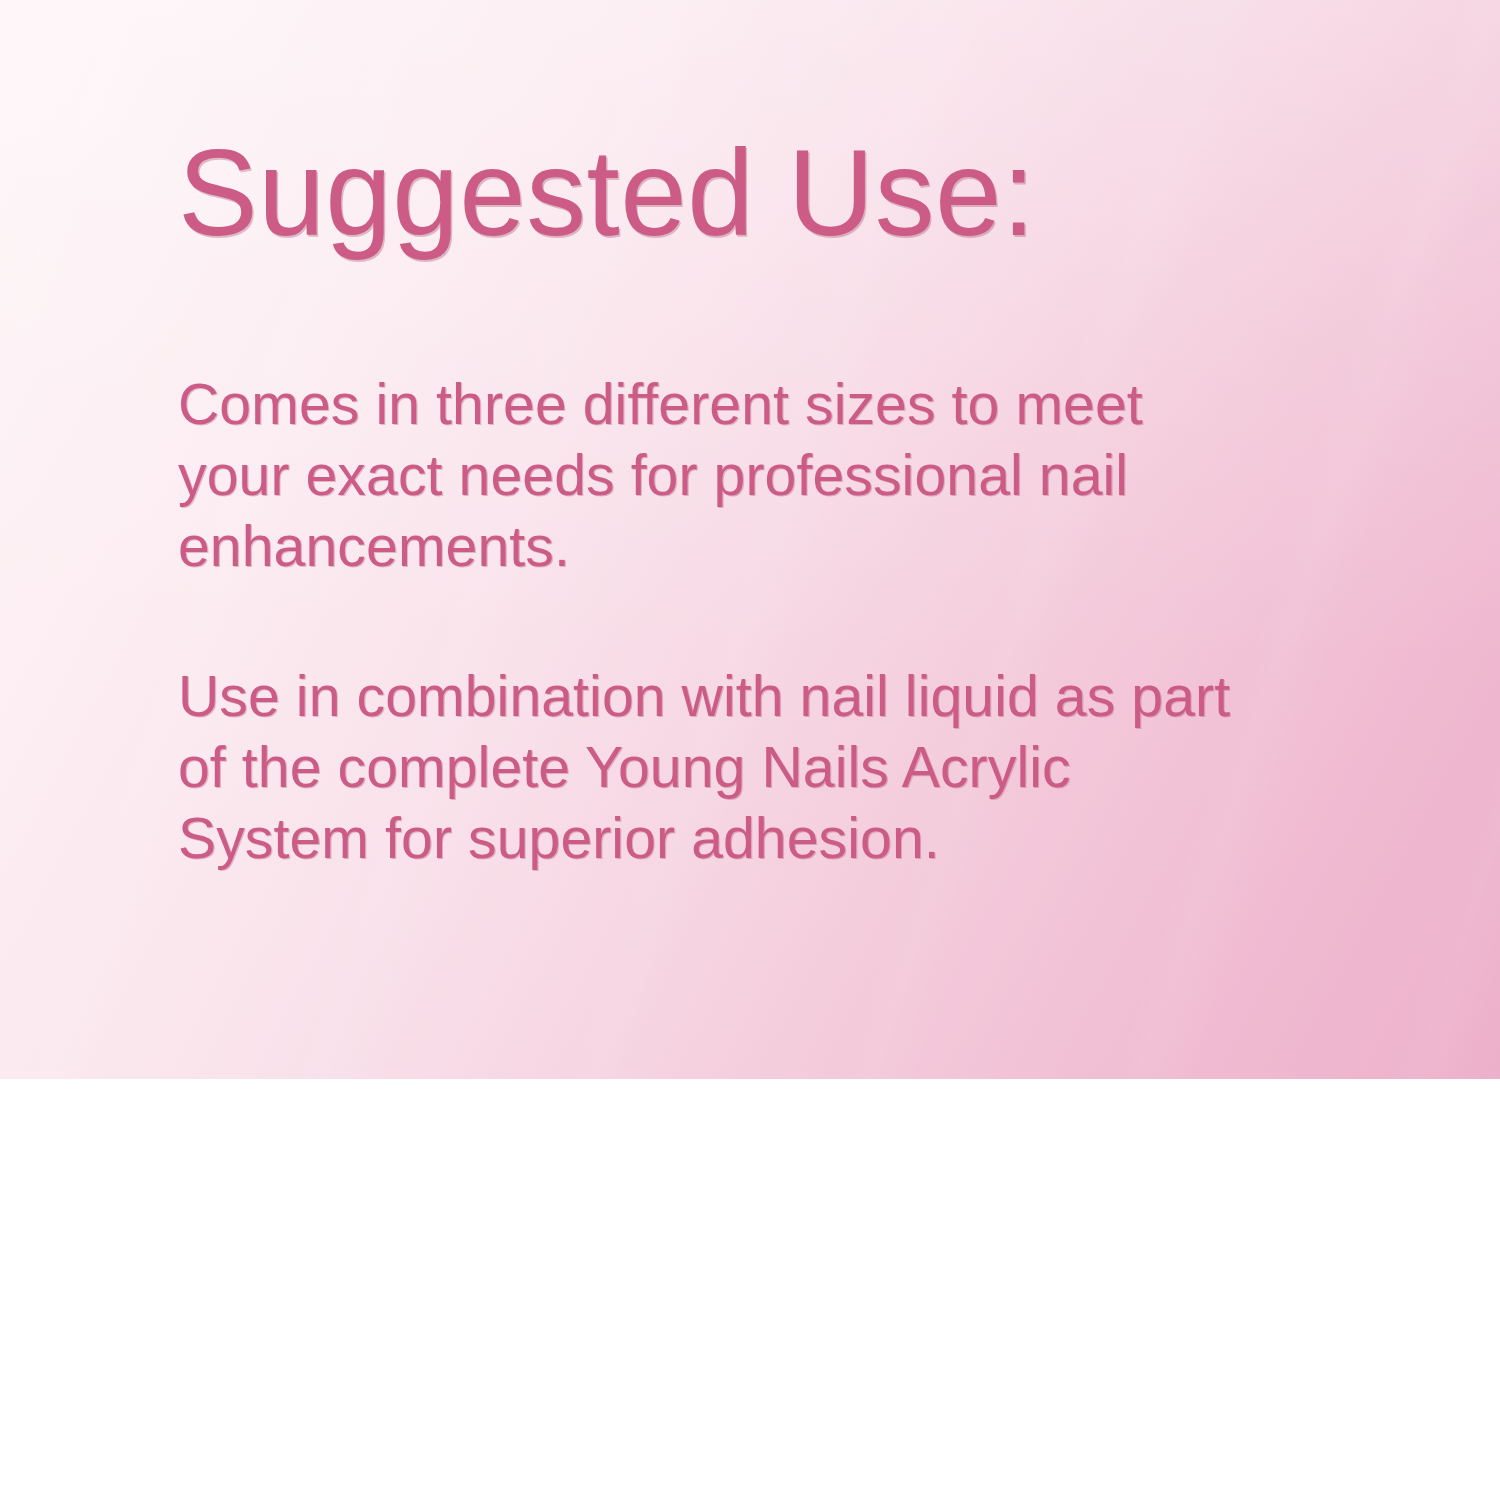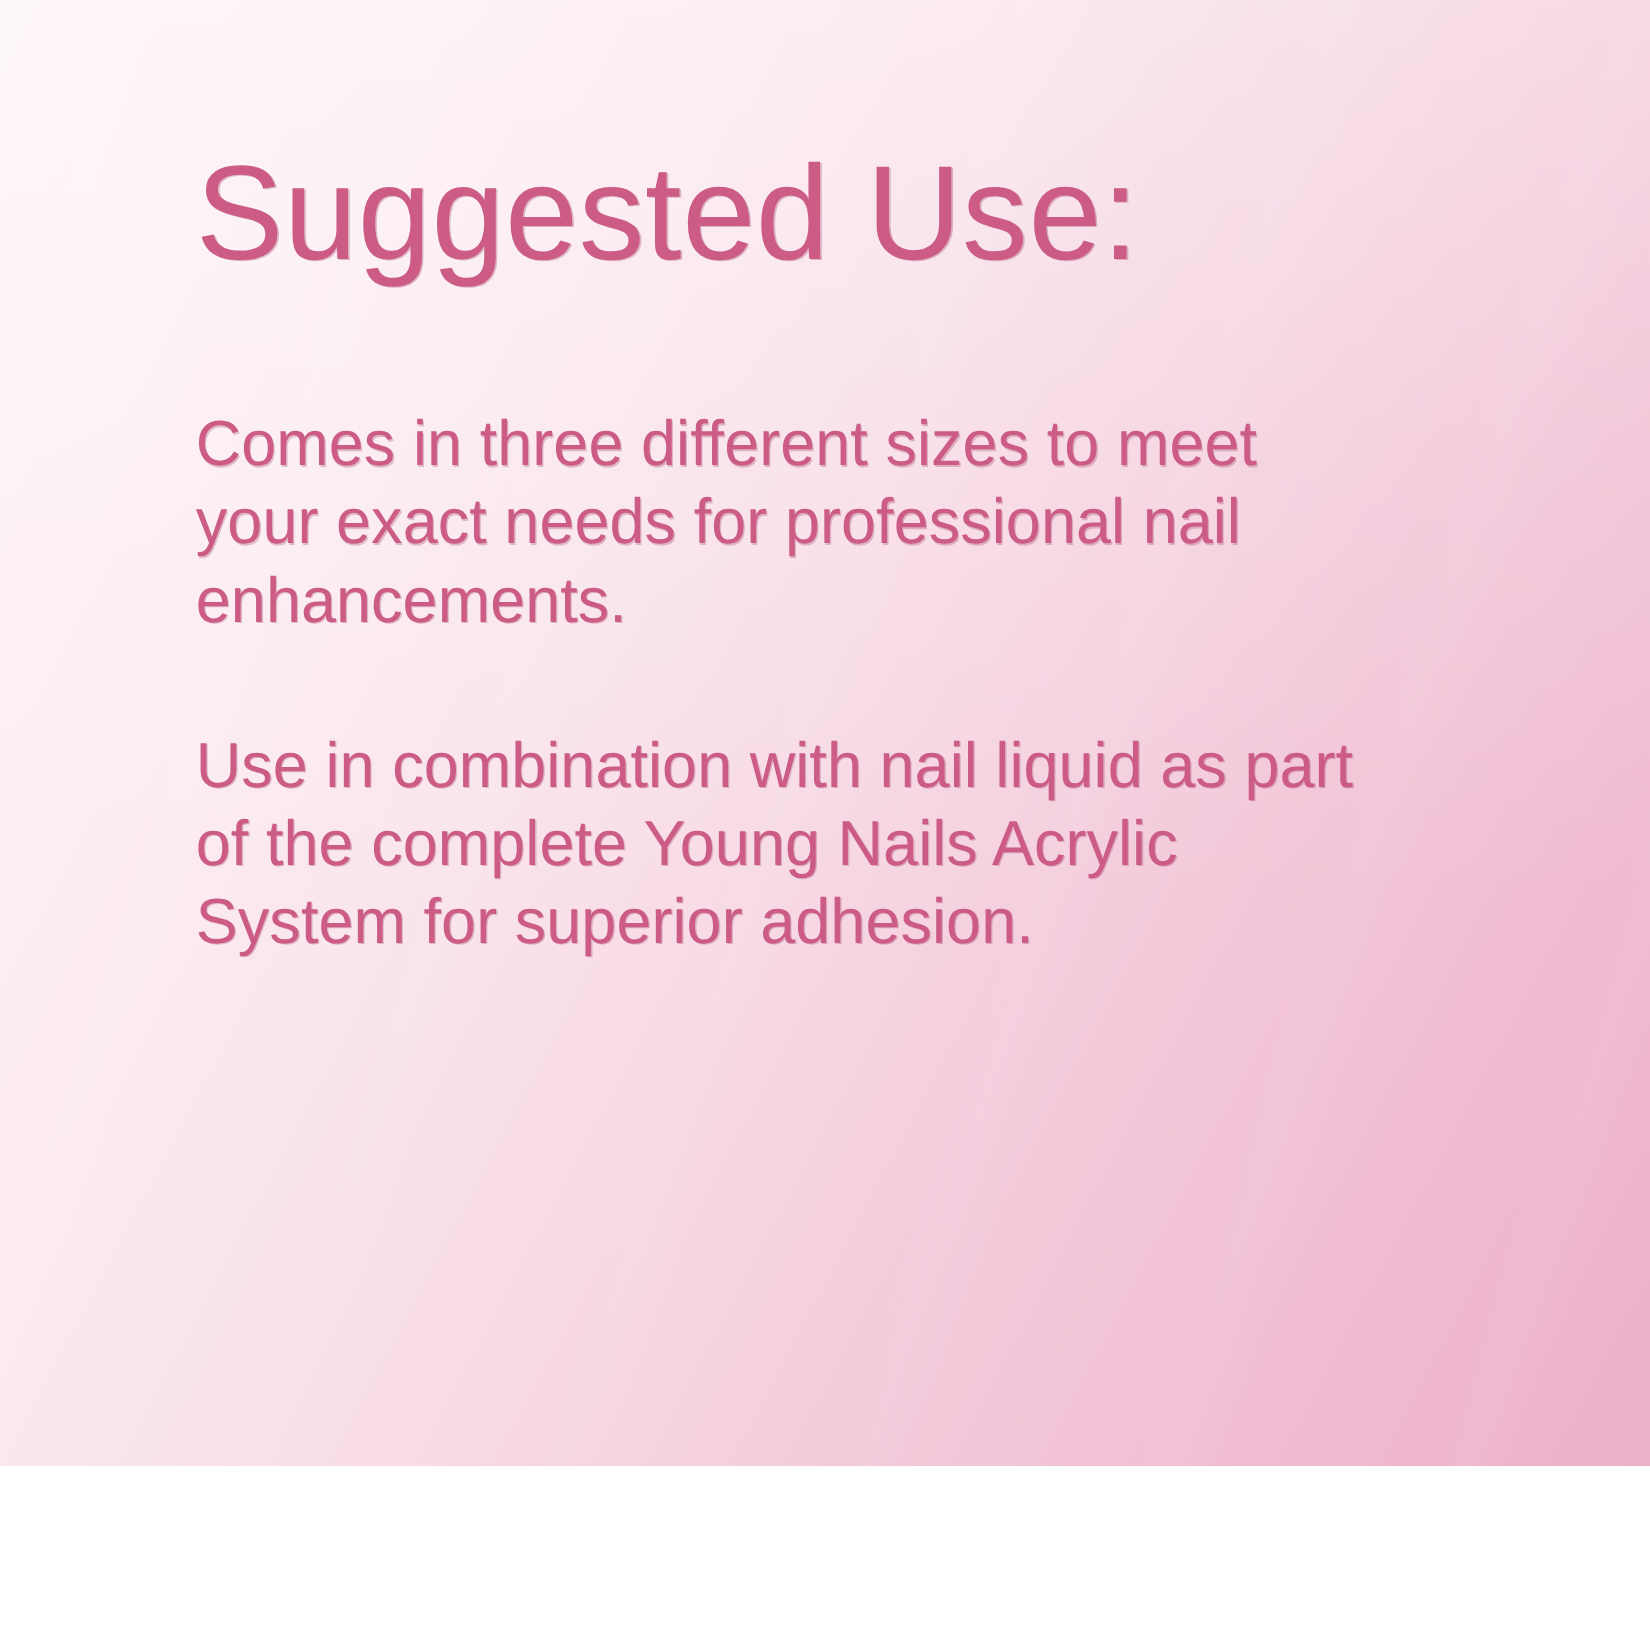--- a/index.html
+++ b/index.html
@@ -6,21 +6,21 @@
   html, body {
     margin: 0;
     padding: 0;
     background: #ffffff;
   }
 
   
   .canvas {
     position: relative;
     width: 1500px;
-    height: 1333px;
+    height: 1079px;
     overflow: hidden;
     font-family: "Liberation Sans", "DejaVu Sans", sans-serif;
     
     background:
       linear-gradient(118deg,
         #FEF4F7 0%,
         #FDF0F4 14%,
         #FBEAF0 28%,
         #F9E1EA 42%,
         #F6D5E2 56%,

